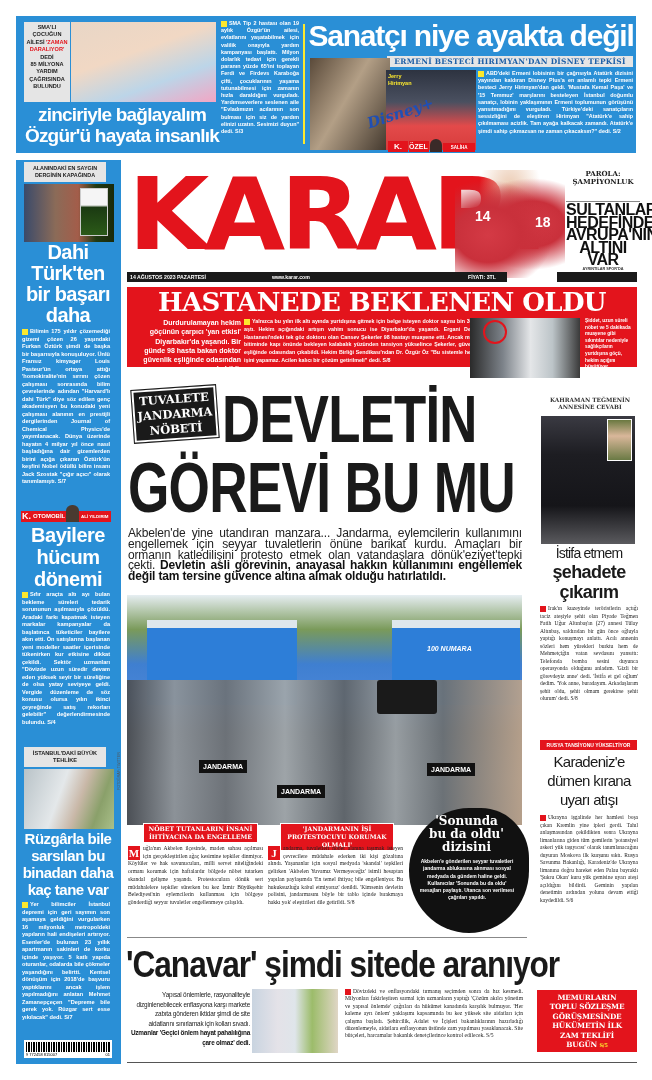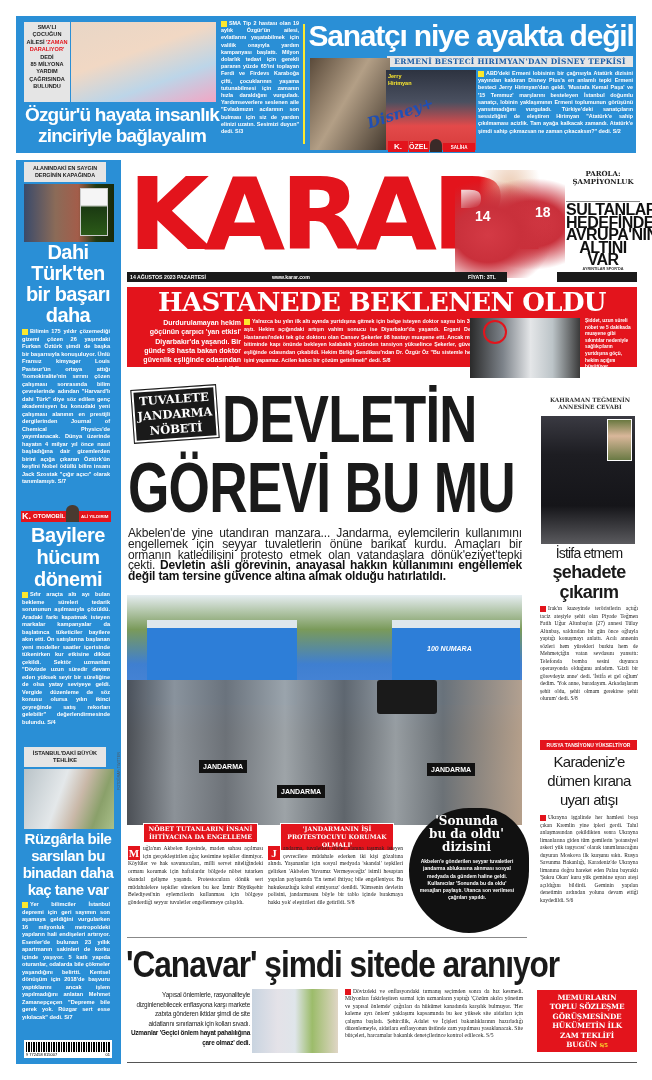--- a/index.html
+++ b/index.html
@@ -26,22 +26,22 @@
   <div><span>AİLESİ</span> <span style="color:#e3141c">'ZAMAN</span></div>
   <div style="color:#e3141c">DARALIYOR'</div>
   <div>DEDİ</div>
   <div>85 MİLYONA</div>
   <div>YARDIM</div>
   <div>ÇAĞRISINDA</div>
   <div>BULUNDU</div>
 </div>
 <div class="abs" style="left:71px;top:22px;width:145px;height:80px;background:linear-gradient(160deg,#e8d6c6 0%,#f1d8c4 40%,#bcd5e8 70%,#f2a6c4 100%);"></div>
 <div class="abs" style="left:22px;top:104px;width:200px;text-align:center;color:#fff;font-weight:bold;font-size:19px;line-height:21px;letter-spacing:-0.8px">
+  <div>zinciriyle bağlayalım</div>
   <div>Özgür'ü hayata insanlık</div>
-  <div>zinciriyle bağlayalım</div>
 </div>
 <div class="abs body-w" style="left:221px;top:20px;width:78px;font-size:5.4px;line-height:7.2px">
   <span class="sq"></span><span>SMA Tip 2 hastası olan 19 aylık Özgür'ün ailesi, evlatlarını yaşatabilmek için valilik onayıyla yardım kampanyası başlattı. Milyon dolarlık tedavi için gerekli paranın yüzde 65'ini toplayan Ferdi ve Firdevs Karaboğa çifti, çocuklarının yaşama tutunabilmesi için zamanın hızla daraldığını vurguladı. Yardımseverlere seslenen aile "Evladımızın acılarının son bulması için siz de yardım elinizi uzatın. Sesimizi duyun" dedi. S/3</span>
 </div>
 
 <div class="abs" style="left:303px;top:24px;width:2px;height:120px;background:#fce82e"></div>
 <div class="abs" style="left:308px;top:18px;width:326px;color:#fff;font-weight:bold;font-size:30px;line-height:36px;letter-spacing:-1.2px;text-align:center">Sanatçı niye ayakta değil</div>
 <div class="abs yel" style="left:387px;top:56px;width:246px;height:11px;font-family:'DejaVu Serif',serif;font-weight:bold;font-size:7.4px;line-height:11px;color:#1e5fa6;text-align:center;letter-spacing:0.3px">ERMENİ BESTECİ HIRIMYAN'DAN DİSNEY TEPKİSİ</div>
 <div class="abs photo" style="left:310px;top:58px;width:80px;height:92px;background:linear-gradient(120deg,#5a4a3a,#b39f86 45%,#3e342a)"></div>
 <div class="abs" style="left:386px;top:70px;width:90px;height:80px;background:linear-gradient(180deg,#2d3340 0%,#4a5060 40%,#e34a4a 70%,#d63c3c 100%)"></div>
@@ -99,21 +99,21 @@
   <div style="height:10px;background:repeating-linear-gradient(90deg,#000 0 1px,#fff 1px 2px,#000 2px 4px,#fff 4px 5px)"></div>
   <div style="display:flex;justify-content:space-between;font-size:4px;line-height:5px;color:#000">
     <span>9 772458 815007</span>
     <span>01</span>
   </div>
 </div>
 
 <div class="abs" style="left:128px;top:162px;width:360px;font-family:'DejaVu Sans',sans-serif;font-weight:bold;font-size:100px;line-height:106px;color:#e3141c;letter-spacing:-5px;transform:scaleX(1.05);transform-origin:left">KARAR.</div>
 <div class="abs" style="left:455px;top:170px;width:110px;height:108px;background:radial-gradient(ellipse at 30% 60%,#d43a45 0%,#c9303b 30%,transparent 60%),radial-gradient(ellipse at 70% 50%,#d43a45 0%,#c9303b 30%,transparent 60%),radial-gradient(ellipse at 50% 20%,#e9c5aa 0%,transparent 40%)"></div>
 <div class="abs" style="left:475px;top:208px;color:#fff;font-weight:bold;font-size:14px">14</div>
-<div class="abs" style="left:535px;top:204px;color:#fff;font-weight:bold;font-size:14px">18</div>
+<div class="abs" style="left:535px;top:214px;color:#fff;font-weight:bold;font-size:14px">18</div>
 
 <div class="abs" style="left:566px;top:170px;width:74px;text-align:center">
   <div style="font-family:'DejaVu Serif',serif;font-weight:bold;font-size:7px;line-height:8px;color:#222">PAROLA:</div>
   <div style="font-family:'DejaVu Serif',serif;font-weight:bold;font-size:7px;line-height:8px;color:#222;border-bottom:1px solid #888;padding-bottom:15px">ŞAMPİYONLUK</div>
   <div style="font-weight:bold;font-size:16px;line-height:12.6px;color:#111;letter-spacing:-0.5px;margin-top:2px">
     <div>SULTANLARIN</div>
     <div>HEDEFİNDE</div>
     <div>AVRUPA'NIN</div>
     <div>ALTINI VAR</div>
   </div>

